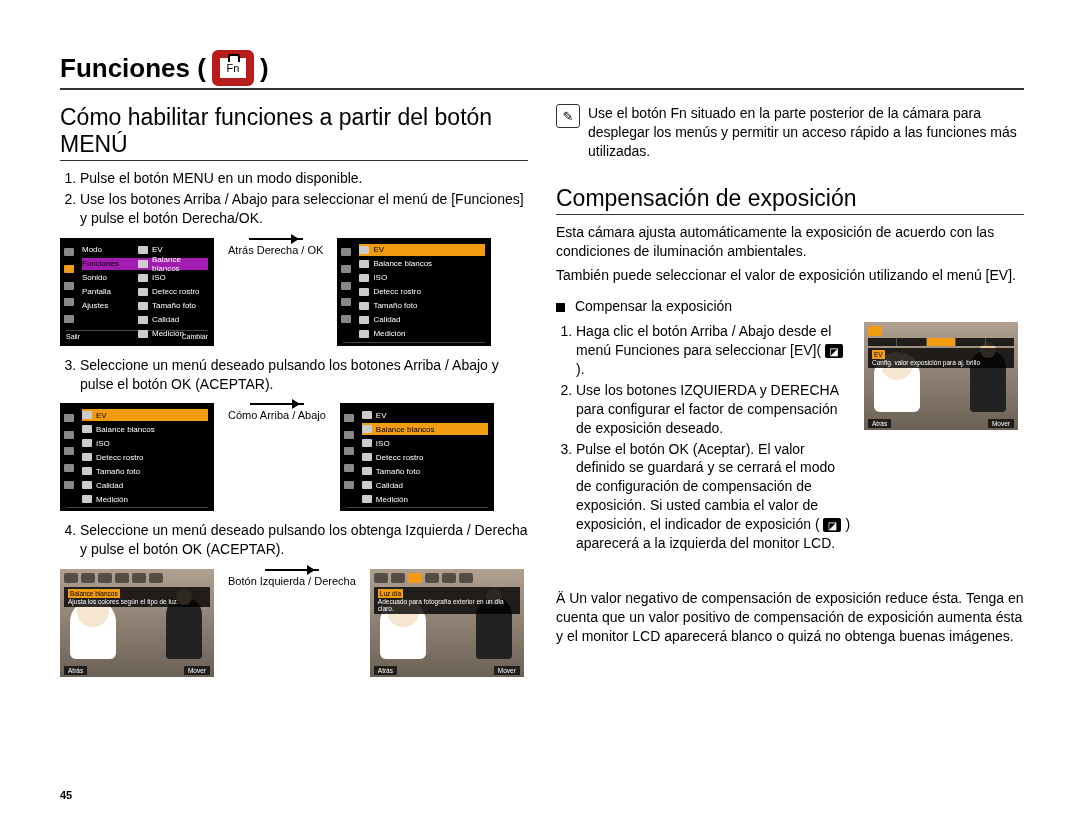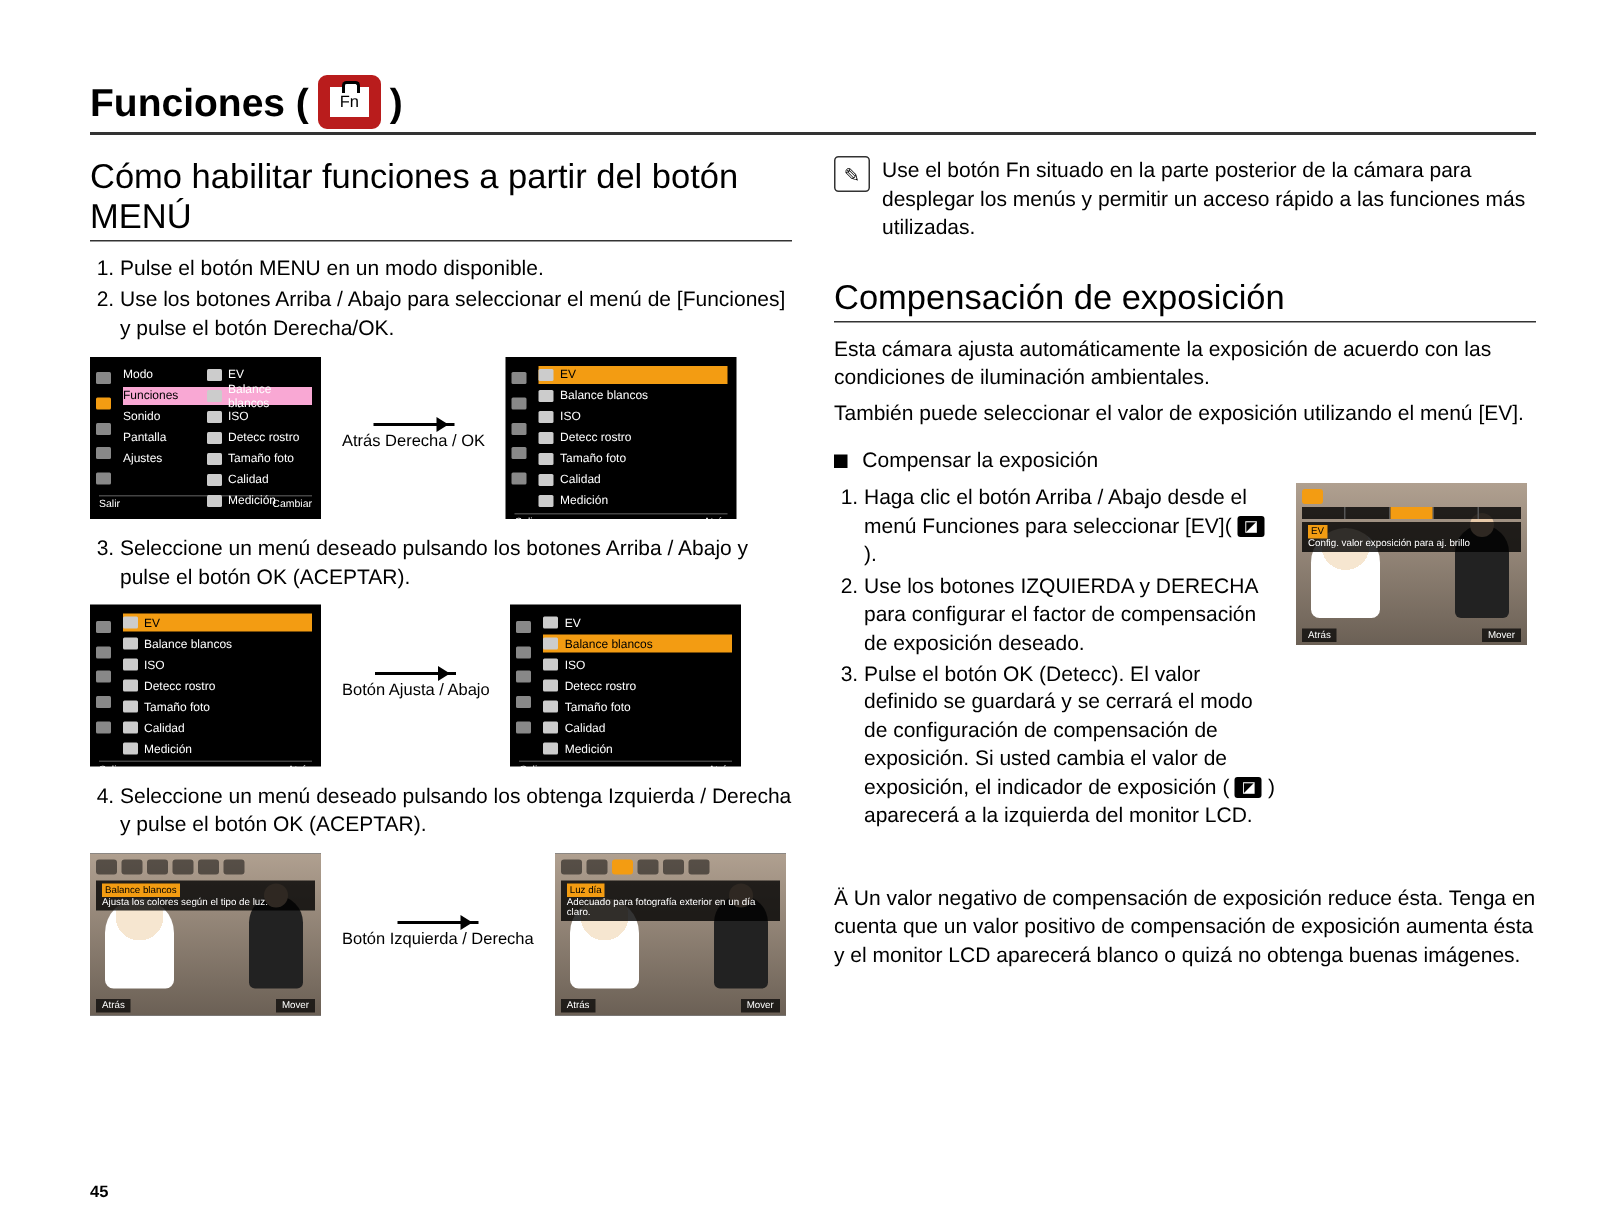--- a/index.html
+++ b/index.html
@@ -6,24 +6,24 @@
   .page{width:1080px;height:815px;position:relative;padding:50px 56px 0 60px;box-sizing:border-box}
   .page-title{font-size:26px;font-weight:bold;display:flex;align-items:center;gap:6px;border-bottom:2px solid #333;padding-bottom:2px;margin-bottom:14px}
   .fn-icon{display:inline-flex;align-items:center;justify-content:center;width:26px;height:20px;border:8px solid #b91c1c;border-radius:6px;font-size:11px;font-weight:normal;position:relative}
   .fn-icon::before{content:"";position:absolute;top:-4px;left:8px;width:8px;height:6px;background:#fff;border:2px solid #000;border-bottom:none;border-radius:3px 3px 0 0}
   .cols{display:flex;gap:28px}
   .col{flex:1}
   .subhead{font-size:23px;font-weight:500;border-bottom:1px solid #333;padding-bottom:2px;margin:0 0 8px 0}
   ol{margin:0 0 10px 4px;padding-left:16px}
   li{margin-bottom:2px;line-height:1.35}
   p{margin:0 0 6px 0;line-height:1.35}
-  .screens{display:flex;align-items:center;gap:14px;margin:8px 0 10px 0}
+  .screens{display:flex;align-items:flex-start;gap:14px;margin:8px 0 10px 0}
   .screen{background:#000;color:#fff;font-size:8px;width:154px;height:108px;padding:6px;box-sizing:border-box;display:flex;flex-direction:column;gap:2px;position:relative}
   .menu-row{display:flex;align-items:center;gap:4px;height:12px}
-  .menu-row.hl{background:#f9a8d4;color:#000;border-radius:0}
+  .menu-row.hl{background:#a21caf;color:#000;border-radius:0}
   .menu-row.hl2{background:#f39c12;color:#000}
   .ico{width:10px;height:8px;display:inline-block;background:#ccc;border-radius:1px;flex:none}
   .screen .bottom{margin-top:auto;display:flex;justify-content:space-between;border-top:1px solid #444;padding-top:2px;font-size:7px}
   .side-icons{position:absolute;left:4px;top:6px;bottom:18px;width:14px;display:flex;flex-direction:column;justify-content:space-around}
   .side-icons span{width:10px;height:8px;background:#888;border-radius:1px}
   .screen .rows{margin-left:16px;display:flex;flex-direction:column;gap:2px}
   .arrow-lbl{text-align:center;font-size:11px;line-height:1.2;min-width:66px}
   .arrow{width:54px;height:2px;background:#000;position:relative;margin:0 auto 4px auto}
   .arrow::after{content:"";position:absolute;right:-1px;top:-4px;border:5px solid transparent;border-left:8px solid #000}
   .photo-screen{background:#000;width:154px;height:108px;font-size:7px;color:#fff;position:relative;overflow:hidden}
@@ -220,21 +220,21 @@
                 <span>Medición</span>
               </div>
           </div>
           <div class="bottom">
               <span>Salir</span>
               <span>Atrás</span>
             </div>
         </div>
         <div class="arrow-lbl">
           <div class="arrow"></div>
-          <span>Botón Ajusta / Abajo</span>
+          <span>Cómo Arriba / Abajo</span>
         </div>
         <div class="screen">
           <div class="side-icons">
               <span></span>
               <span></span>
               <span></span>
               <span></span>
               <span></span>
             </div>
           <div class="rows">
@@ -343,21 +343,21 @@
         <span>Compensar la exposición</span>
       </p>
 
       <div class="right-steps">
         <ol>
           <li>
             <span>Haga clic el botón Arriba / Abajo desde el menú Funciones para seleccionar [EV](</span> <span class="ev-icon">◪</span> <span>).</span>
           </li>
           <li>Use los botones IZQUIERDA y DERECHA para configurar el factor de compensación de exposición deseado.</li>
           <li>
-            <span>Pulse el botón OK (Detecc). El valor definido se guardará y se cerrará el modo de configuración de compensación de exposición. Si usted cambia el valor de exposición, el indicador de exposición (</span> <span class="ev-icon">◪</span> <span>)  aparecerá a la izquierda del monitor LCD.</span>
+            <span>Pulse el botón OK (Aceptar). El valor definido se guardará y se cerrará el modo de configuración de compensación de exposición. Si usted cambia el valor de exposición, el indicador de exposición (</span> <span class="ev-icon">◪</span> <span>)  aparecerá a la izquierda del monitor LCD.</span>
           </li>
         </ol>
         <div class="ev-screen">
           <div class="photo-screen">
             <div class="photo-bg"></div>
               <div class="bride"></div>
               <div class="groom"></div>
             <div class="photo-top">
                 <span style="background:#f39c12"></span>
               </div>

